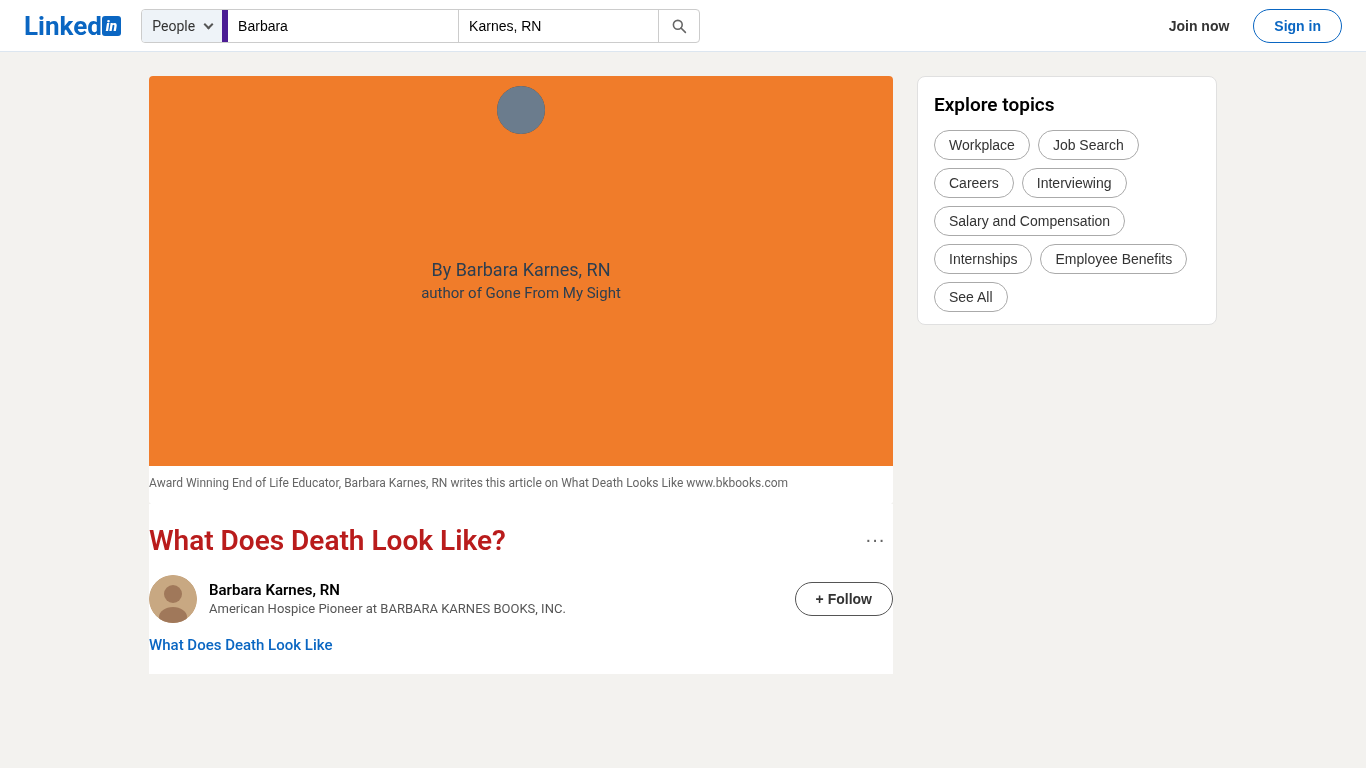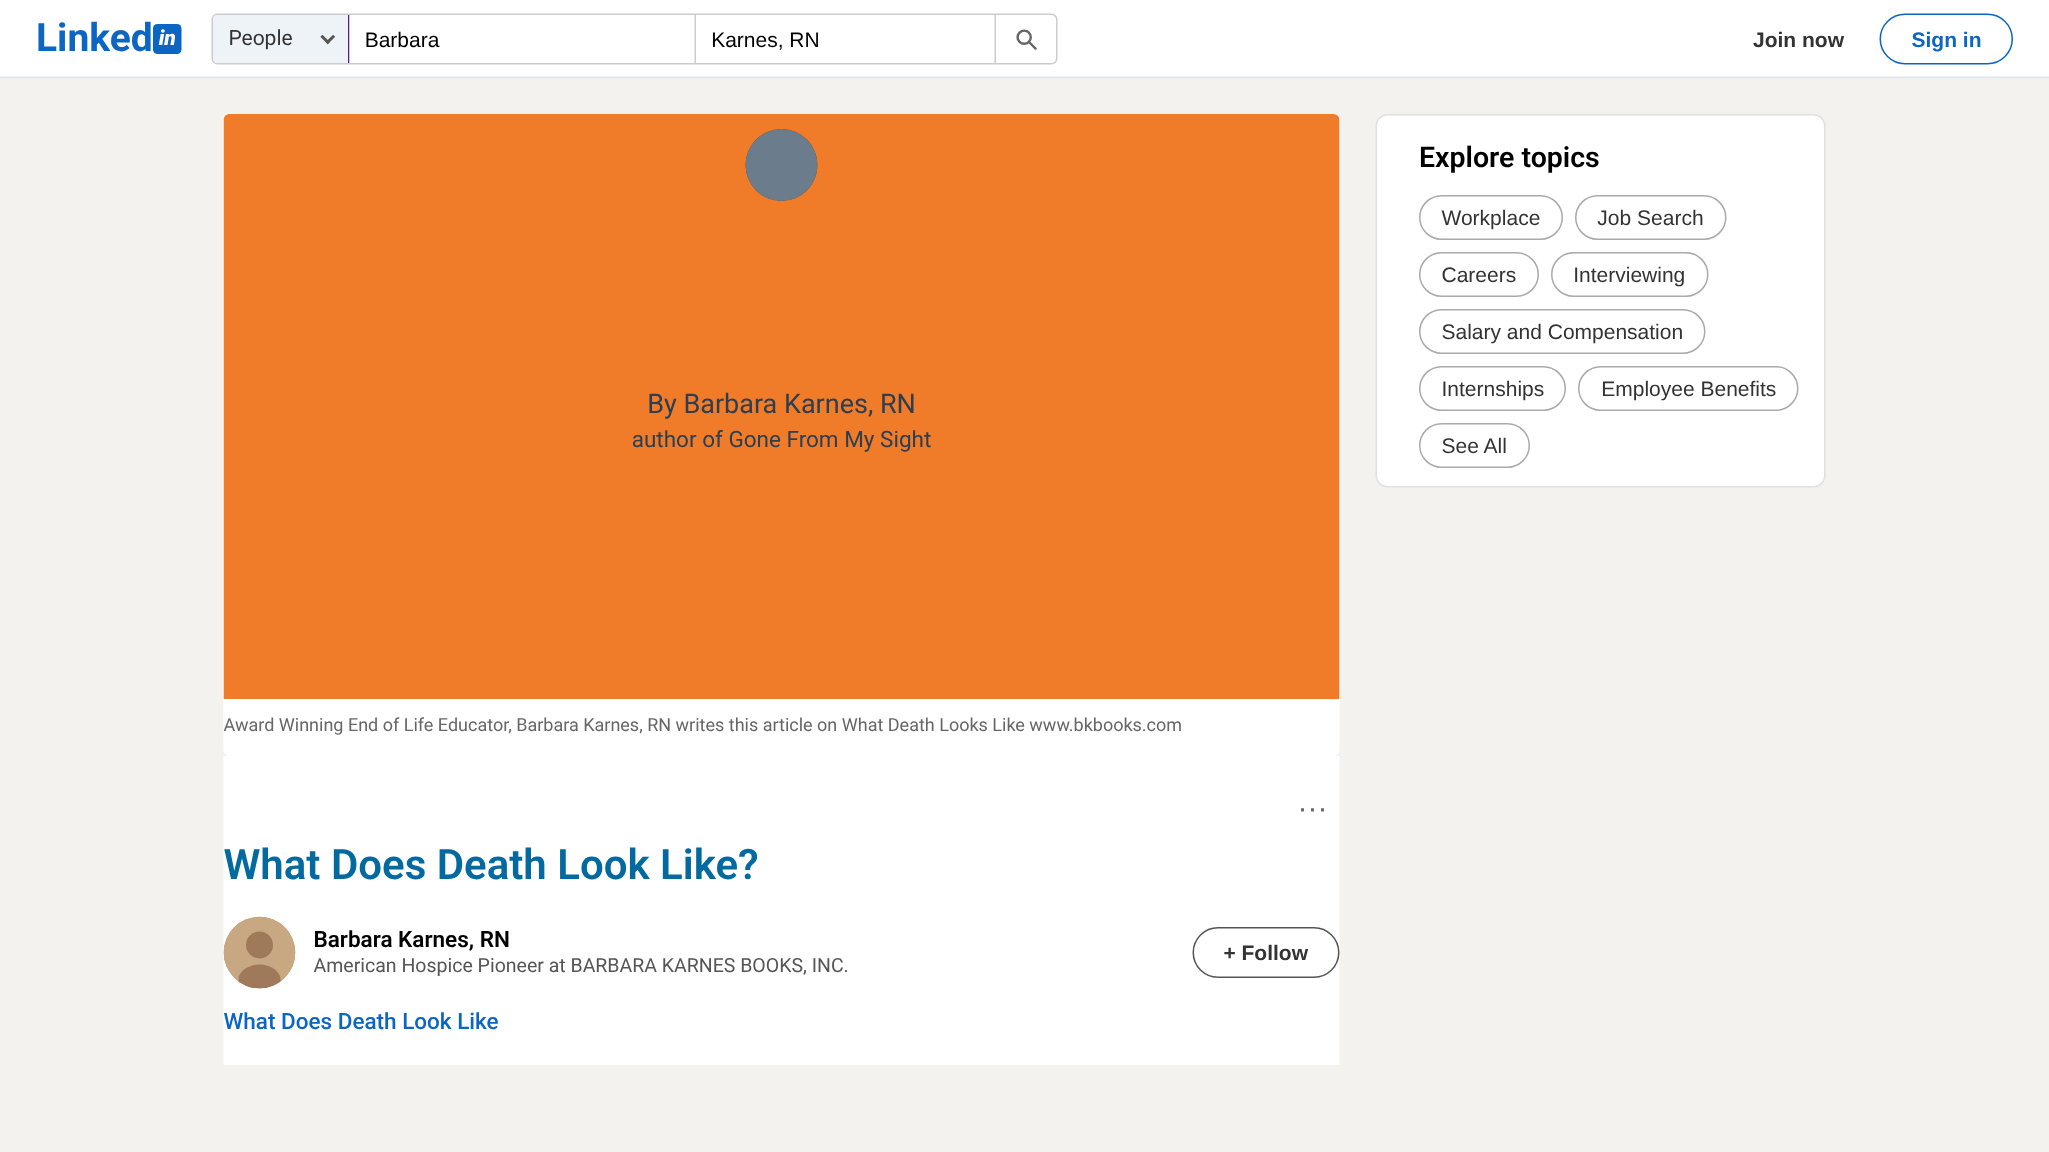--- a/index.html
+++ b/index.html
@@ -29,26 +29,26 @@
       border: 1px solid #ccc;
       border-radius: 4px;
       overflow: hidden;
       height: 34px;
     }
     .search-dropdown {
       display: flex;
       align-items: center;
       padding: 0 10px;
       background: #eef3f8;
-      border-right: 1px solid #4c1d95;
+      border-right: 6px solid #4c1d95;
       height: 100%;
       font-size: 14px;
       cursor: pointer;
       color: #333;
-      gap: 18px;
+      gap: 8px;
     }
     .search-text-input {
       border: none;
       outline: none;
       padding: 0 10px;
       font-size: 14px;
       width: 230px;
       height: 100%;
       background: #fff;
     }
@@ -172,23 +172,22 @@
       background: #fff;
     }
 
     .article-body {
       background: #fff;
       padding: 20px 0;
     }
     .article-title {
       font-size: 28px;
       font-weight: 600;
-      color: #0369a1;
+      color: #b91c1c;
       margin-bottom: 18px;
-      margin-top: 36px;
     }
     .article-meta-row {
       display: flex;
       align-items: center;
       gap: 0;
       margin-bottom: 12px;
     }
     .author-avatar {
       width: 48px;
       height: 48px;
@@ -260,21 +259,21 @@
 
     
     .sidebar {
       width: 300px;
       flex-shrink: 0;
     }
     .explore-box {
       background: #fff;
       border-radius: 8px;
       border: 1px solid #e0e0e0;
-      padding: 16px 16px 12px 28px;
+      padding: 16px 16px 12px 16px;
     }
     .explore-title {
       font-size: 19px;
       font-weight: 600;
       color: #000;
       margin-bottom: 14px;
     }
     .topic-tags {
       display: flex;
       flex-wrap: wrap;

